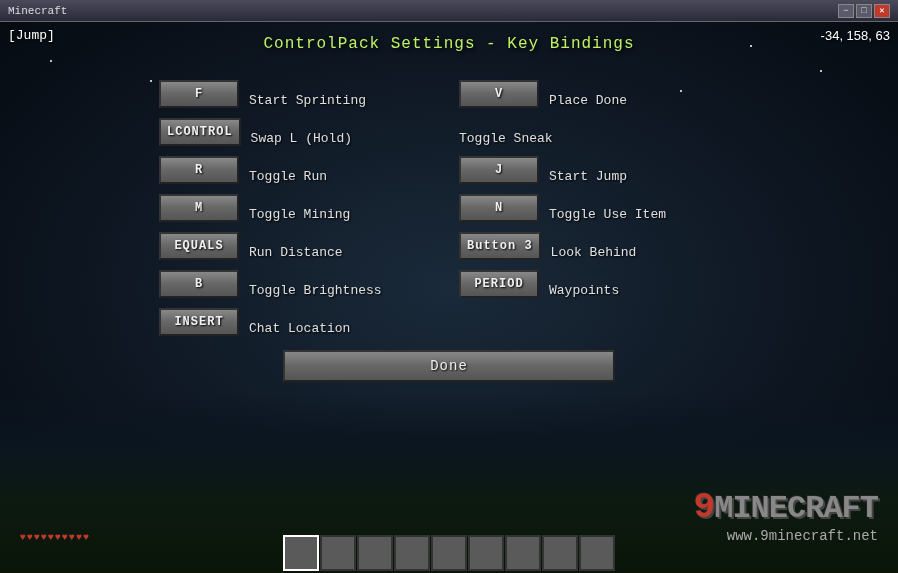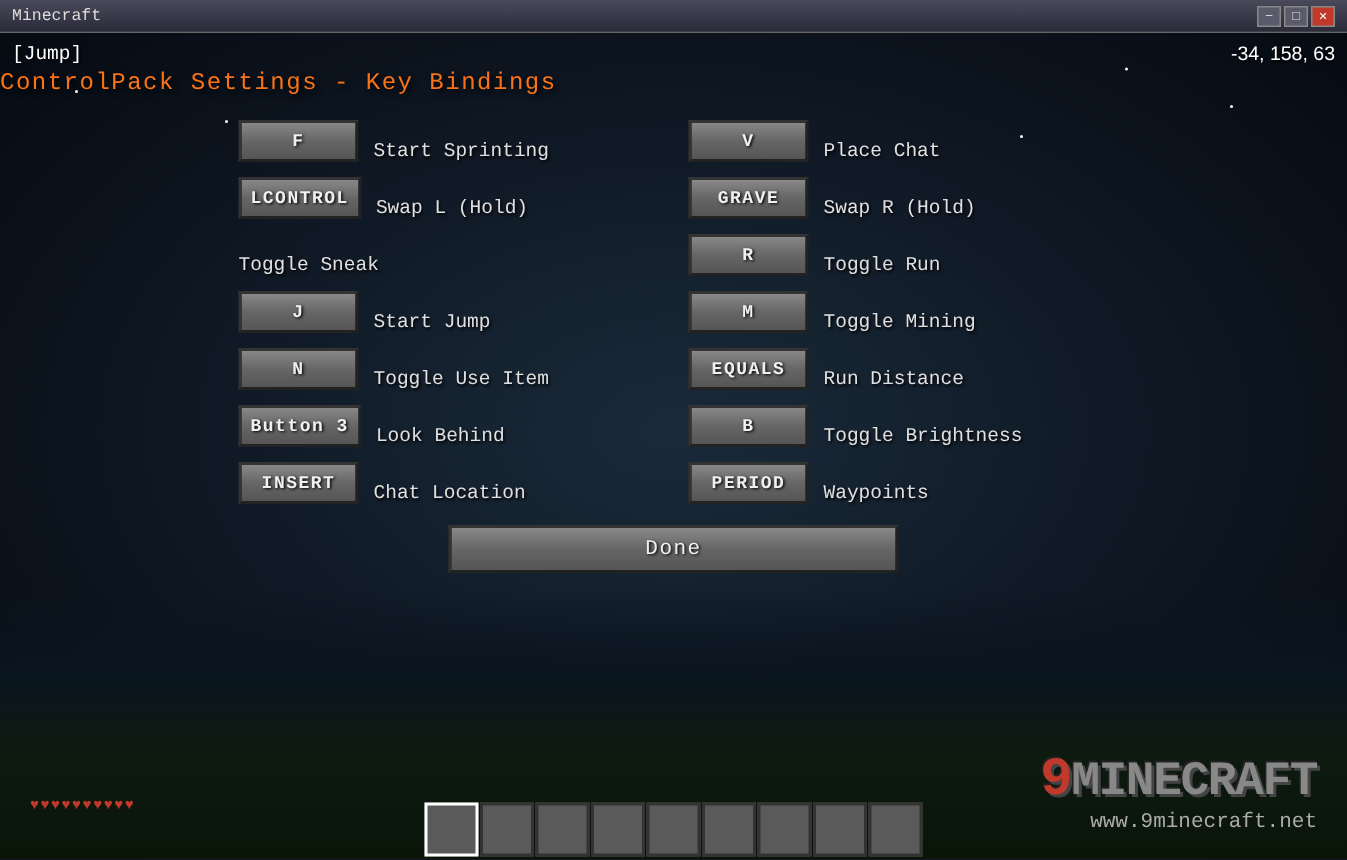--- a/index.html
+++ b/index.html
@@ -84,25 +84,25 @@
       top: 28px;
       right: 8px;
       color: #fff;
       font-size: 13px;
       font-family: Liberation Sans, sans-serif;
       text-shadow: 1px 1px 2px #000;
     }
 
     .main-title {
       position: absolute;
-      top: 46px;
+      top: 35px;
       left: 0;
       right: 0;
-      text-align: left;
-      color: #f97316;
+      text-align: center;
+      color: #bef264;
       font-size: 16px;
       font-family: 'Courier New', monospace;
       text-shadow: 2px 2px 4px #000;
       letter-spacing: 1px;
     }
 
     .settings-panel {
       position: absolute;
       top: 80px;
       left: 50%;
@@ -148,21 +148,21 @@
       font-family: 'Courier New', monospace;
       font-size: 13px;
       text-shadow: 1px 1px 2px #000;
       white-space: nowrap;
       margin-top: 12px;
     }
 
     .done-btn {
       display: block;
       margin: 0 auto;
-      width: 300px;
+      width: 332px;
       height: 32px;
       background: linear-gradient(to bottom, #888, #666, #555);
       border: 2px solid #333;
       border-bottom-color: #222;
       border-right-color: #222;
       color: #f0f0f0;
       font-family: 'Courier New', monospace;
       font-size: 14px;
       cursor: pointer;
       text-shadow: 1px 1px 2px #000;
@@ -189,21 +189,21 @@
       margin-bottom: 20px;
     }
 
     .heart {
       color: #c0392b;
       font-size: 10px;
     }
 
     .logo-area {
       text-align: right;
-      margin-bottom: 7px;
+      margin-bottom: 19px;
     }
 
     .logo-minecraft {
       font-size: 32px;
       font-weight: bold;
       font-family: 'Courier New', monospace;
       color: #888;
       text-shadow: 2px 2px 0px #444, -1px -1px 0px #222;
       letter-spacing: -1px;
     }
@@ -280,31 +280,27 @@
 <div class="main-title">ControlPack Settings - Key Bindings</div>
 
 <div class="settings-panel">
   <div class="key-bindings-grid" id="bindings-grid">
   <div class="binding-row">
         <button class="key-btn">F</button>
         <span class="binding-label">Start Sprinting</span>
       </div>
       <div class="binding-row">
         <button class="key-btn">V</button>
-        <span class="binding-label">Place Chat</span>
+        <span class="binding-label">Place Done</span>
       </div>
       <div class="binding-row">
         <button class="key-btn">LCONTROL</button>
         <span class="binding-label">Swap L (Hold)</span>
       </div>
       <div class="binding-row">
-        <button class="key-btn">GRAVE</button>
-        <span class="binding-label">Swap R (Hold)</span>
-      </div>
-      <div class="binding-row">
         <span class="binding-label">Toggle Sneak</span>
       </div>
       <div class="binding-row">
         <button class="key-btn">R</button>
         <span class="binding-label">Toggle Run</span>
       </div>
       <div class="binding-row">
         <button class="key-btn">J</button>
         <span class="binding-label">Start Jump</span>
       </div>
@@ -322,26 +318,26 @@
       </div>
       <div class="binding-row">
         <button class="key-btn">Button 3</button>
         <span class="binding-label">Look Behind</span>
       </div>
       <div class="binding-row">
         <button class="key-btn">B</button>
         <span class="binding-label">Toggle Brightness</span>
       </div>
       <div class="binding-row">
+        <button class="key-btn">PERIOD</button>
+        <span class="binding-label">Waypoints</span>
+      </div>
+      <div class="binding-row">
         <button class="key-btn">INSERT</button>
         <span class="binding-label">Chat Location</span>
-      </div>
-      <div class="binding-row">
-        <button class="key-btn">PERIOD</button>
-        <span class="binding-label">Waypoints</span>
       </div>
     </div>
   <button class="done-btn">Done</button>
 </div>
 
 <div class="bottom-area">
   <div class="hearts-area" id="hearts-container">
       <span class="heart">♥</span>
       <span class="heart">♥</span>
       <span class="heart">♥</span>

